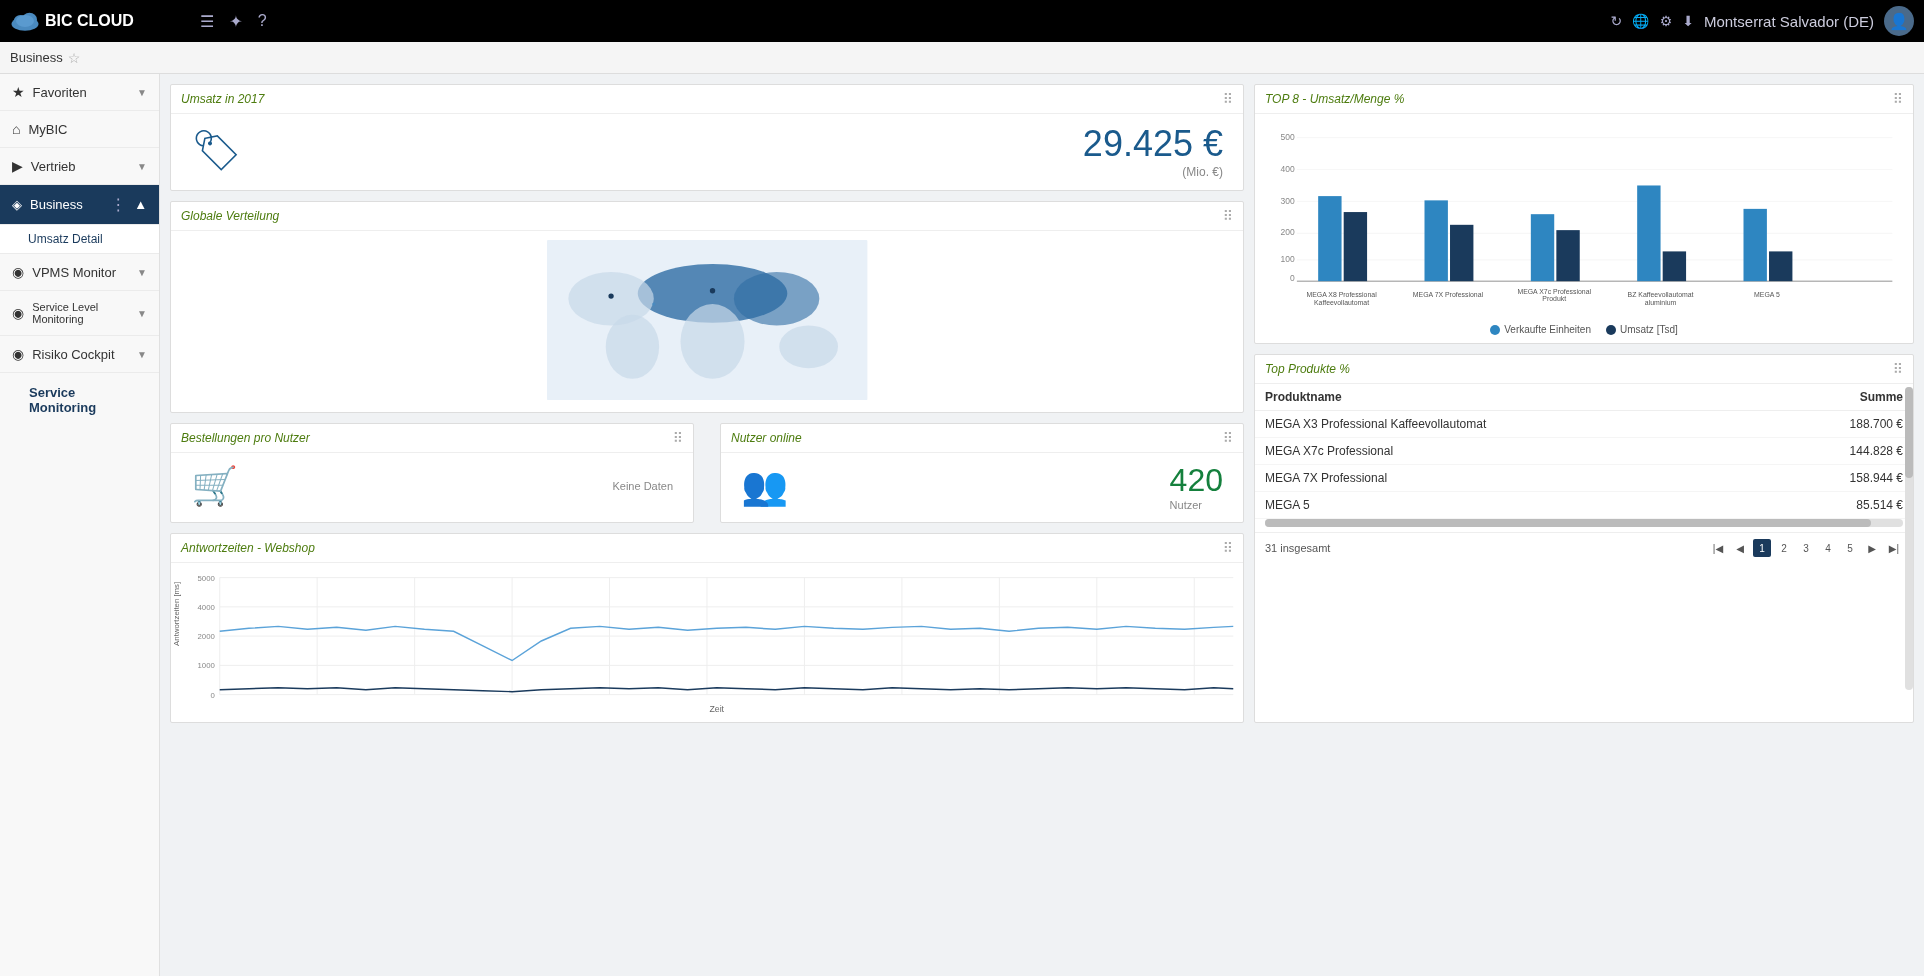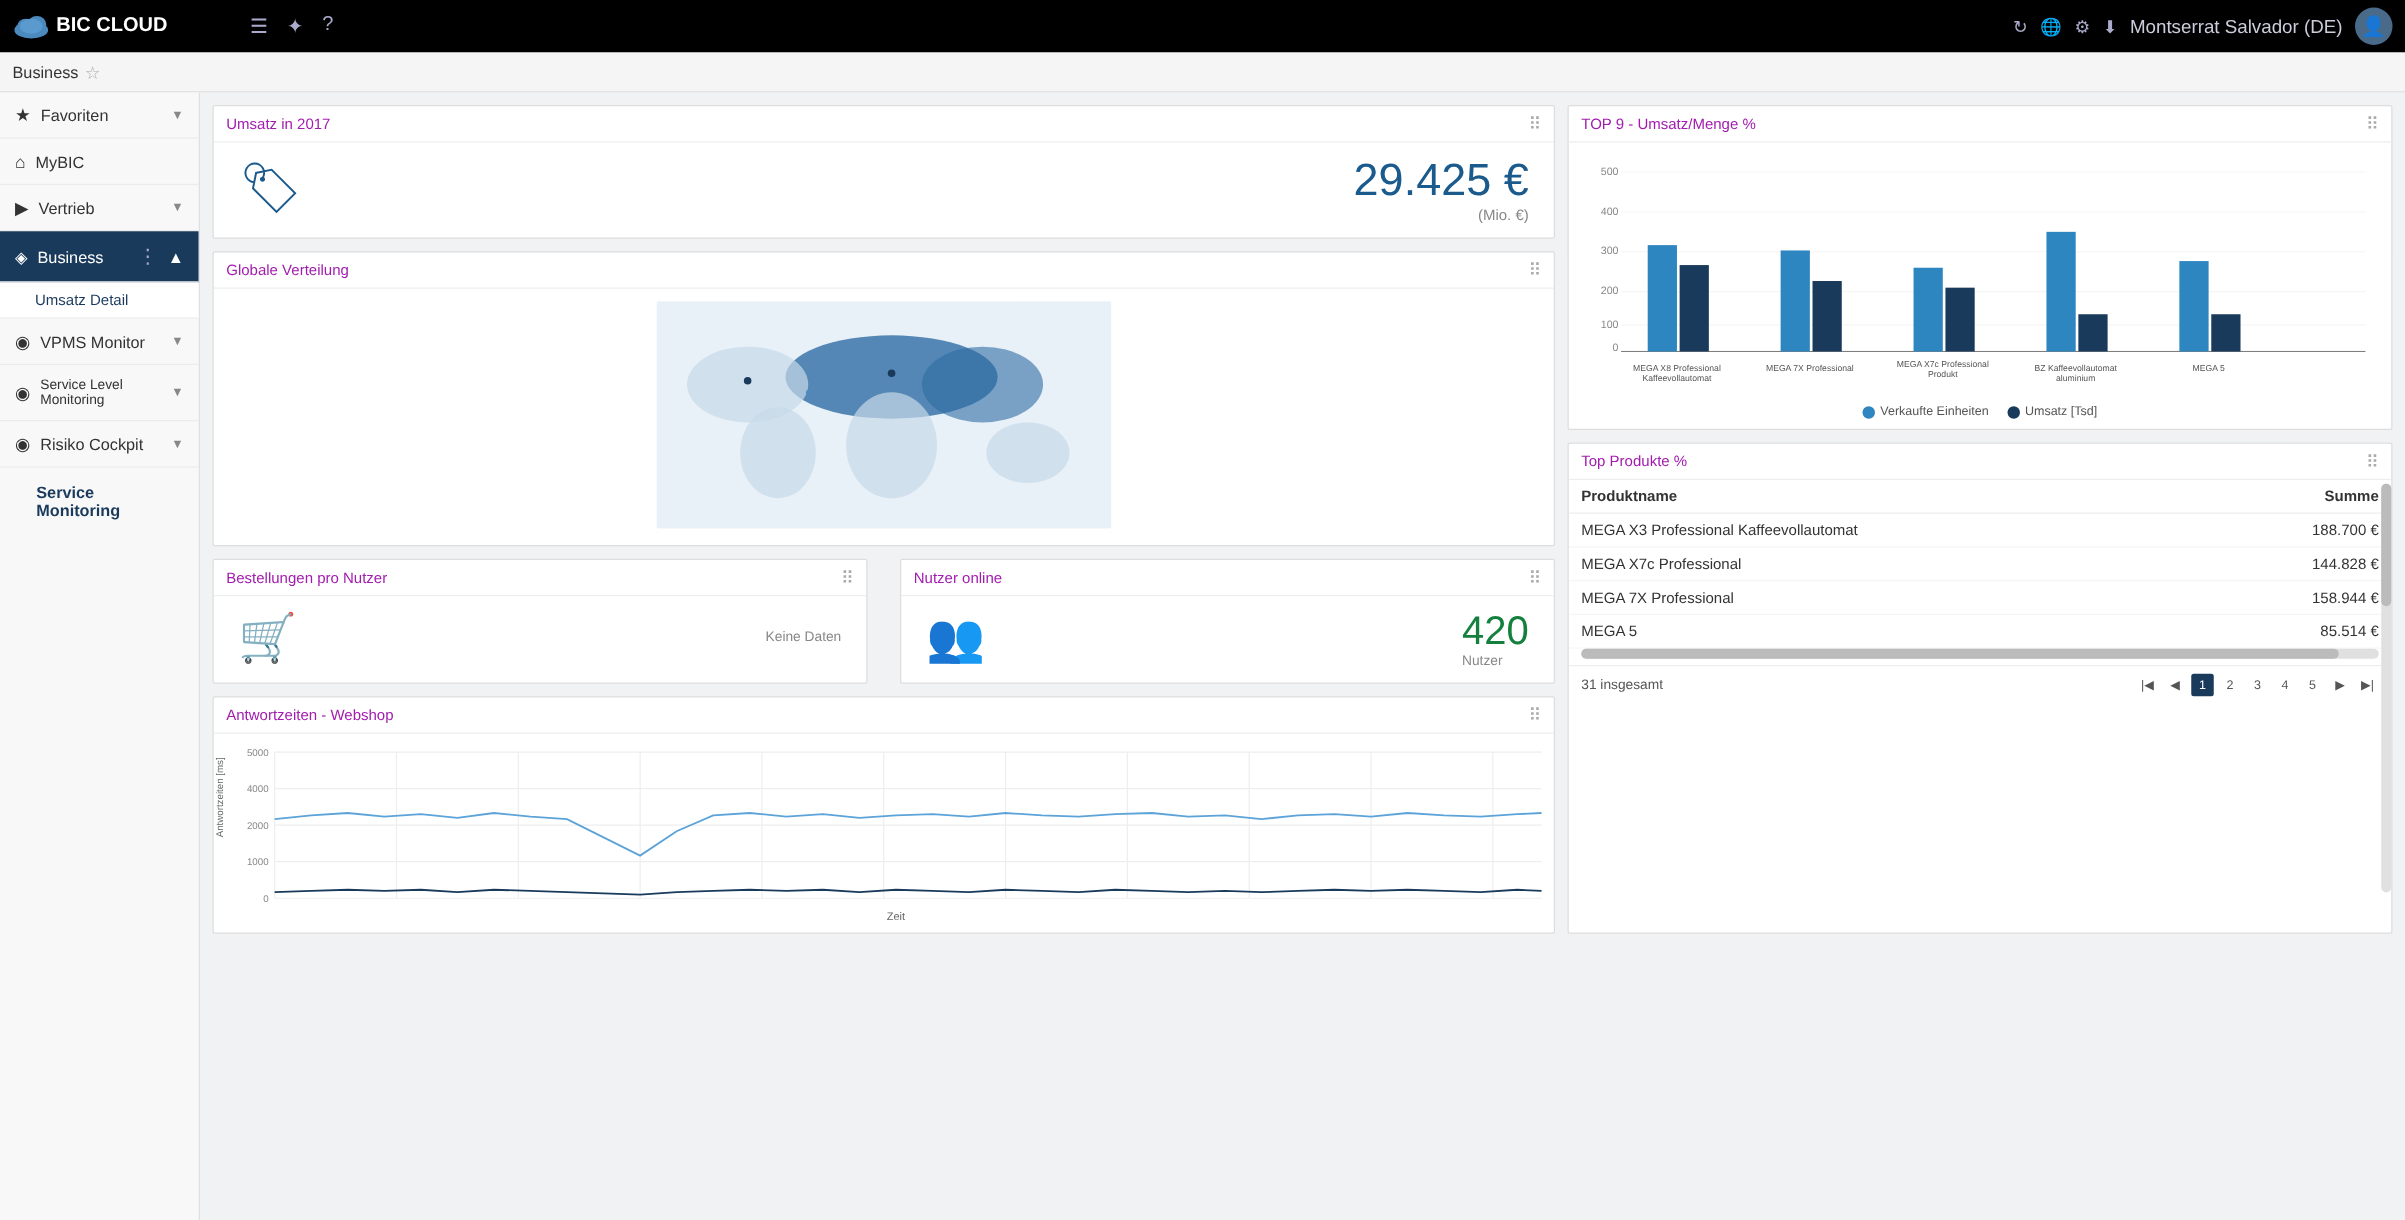--- a/index.html
+++ b/index.html
@@ -150,21 +150,21 @@
     }
     .widget-header {
       display: flex;
       align-items: center;
       justify-content: space-between;
       padding: 6px 10px;
       border-bottom: 1px solid #eee;
       font-size: 12px;
       color: #555;
     }
-    .widget-title { font-size: 12px; color: #a21caf; }
+    .widget-title { font-size: 12px; color: #4d7c0f; font-style: italic; }
     .grid-icon { color: #aaa; font-size: 14px; cursor: pointer; }
 
     
     .umsatz-widget {
       flex: 1;
     }
     .umsatz-content {
       display: flex;
       align-items: center;
       justify-content: space-between;
@@ -414,21 +414,21 @@
           </div>
           <div class="umsatz-content">
             <span class="tag-icon">🏷</span>
             <div>
               <div class="umsatz-value">29.425 €</div>
               <div class="umsatz-unit">(Mio. €)</div>
             </div>
           </div>
         </div>
 
-        <div class="widget" style="height:236px;">
+        <div class="widget" style="height:212px;">
           <div class="widget-header">
             <span class="widget-title">Globale Verteilung</span>
             <span class="grid-icon">⠿</span>
           </div>
           <div class="map-content">
 
             <svg viewBox="0 0 600 300" style="width:95%; height:90%;">
 
               <rect width="600" height="300" fill="#e8f0f8" rx="2"></rect>
 
@@ -521,21 +521,21 @@
             </svg>
           </div>
         </div>
 
       </div>
 
       <div style="width:660px; display:flex; flex-direction:column; gap:10px;">
 
         <div class="widget" style="height:260px;">
           <div class="widget-header">
-            <span class="widget-title">TOP 9 - Umsatz/Menge %</span>
+            <span class="widget-title">TOP 8 - Umsatz/Menge %</span>
             <span class="grid-icon">⠿</span>
           </div>
           <div style="padding:5px 10px; height:calc(100% - 32px); display:flex; flex-direction:column;">
 
             <svg viewBox="0 0 600 180" style="flex:1; width:100%;">
 
               <text x="28" y="15" font-size="8" text-anchor="end" fill="#888">500</text>
               <text x="28" y="45" font-size="8" text-anchor="end" fill="#888">400</text>
               <text x="28" y="75" font-size="8" text-anchor="end" fill="#888">300</text>
               <text x="28" y="105" font-size="8" text-anchor="end" fill="#888">200</text>

